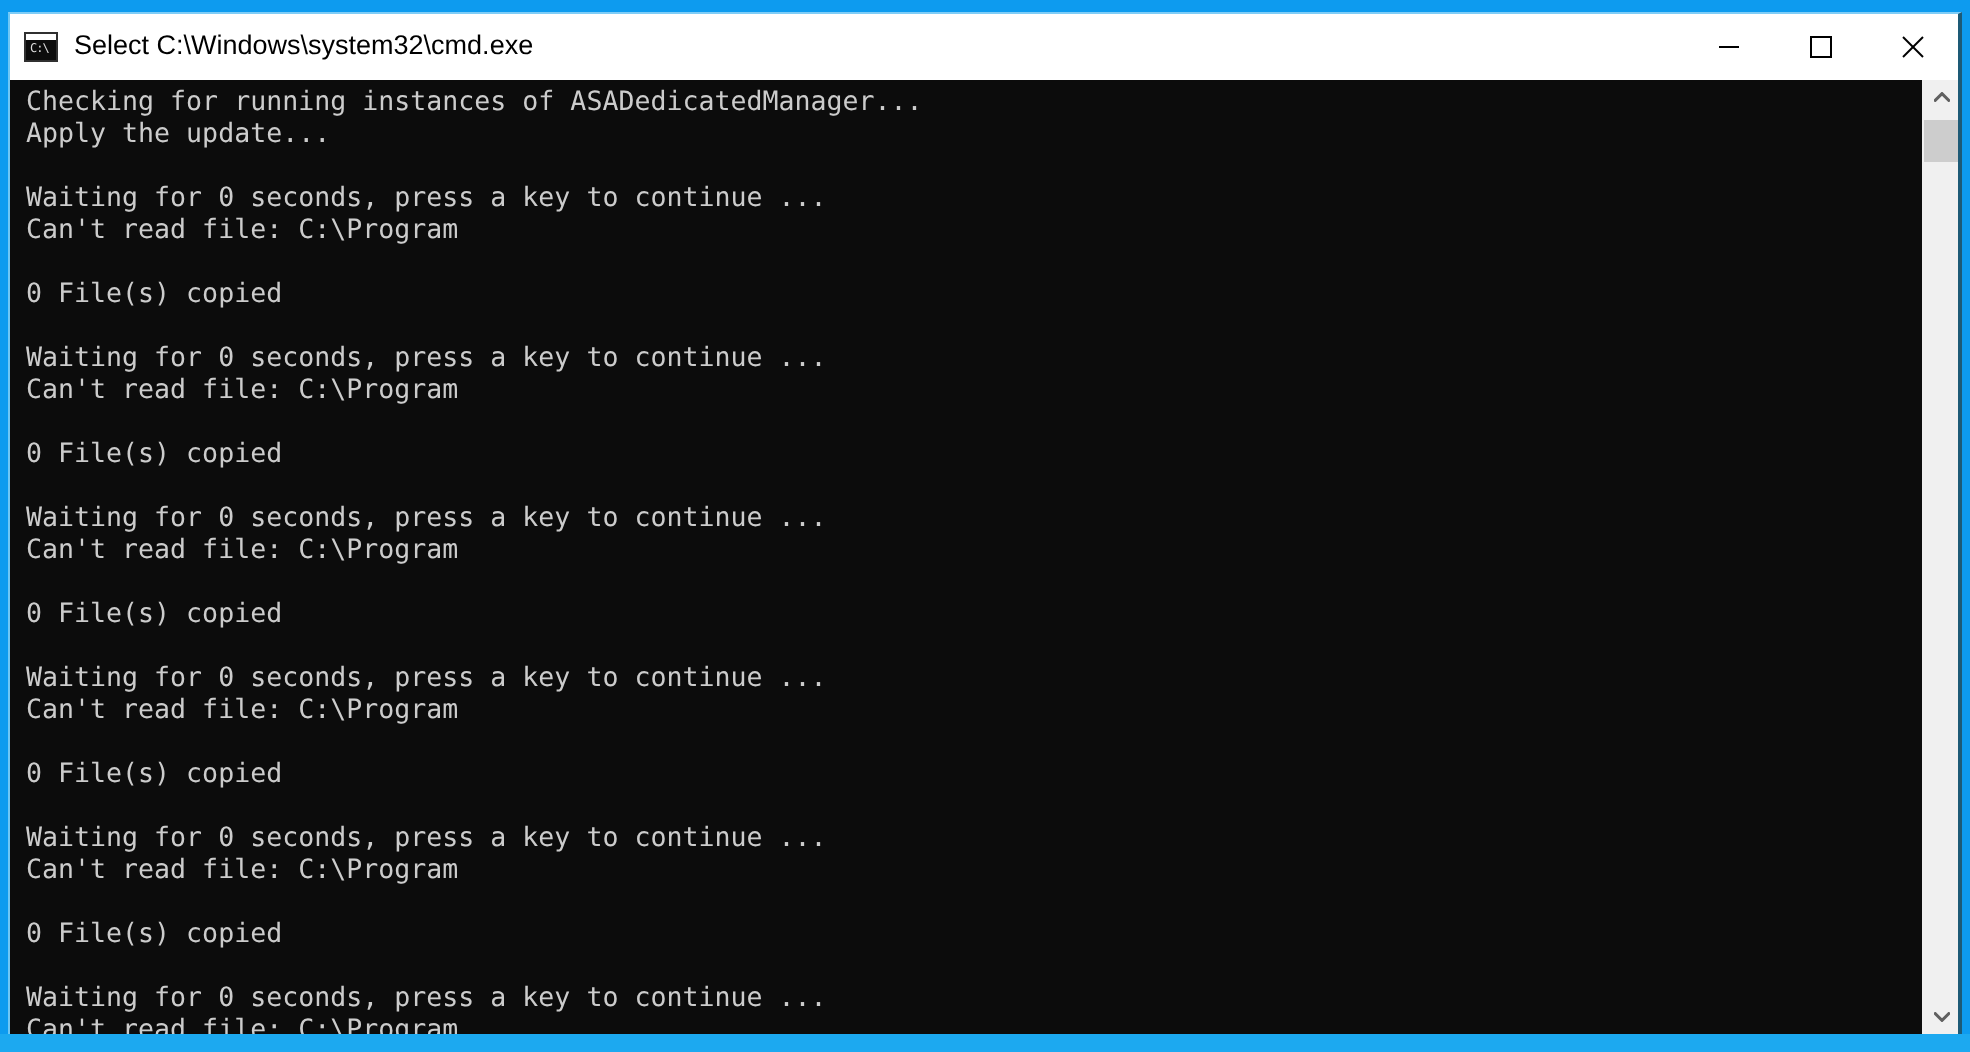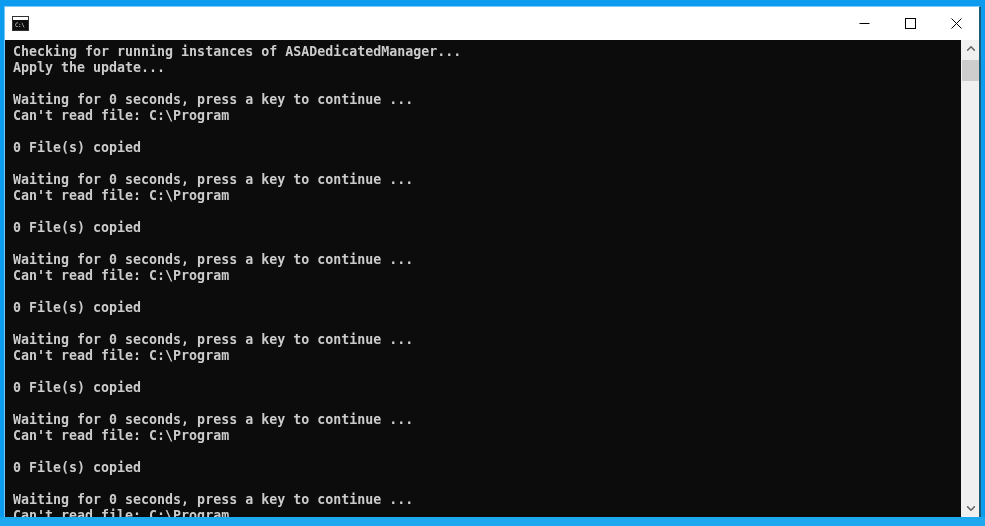--- a/index.html
+++ b/index.html
@@ -121,21 +121,20 @@
   #console-text {
     flex: 1 1 auto;
     padding: 4px 0 0 8px;
     font-family: "DejaVu Sans Mono", monospace;
     font-size: 13.3px;
     line-height: 16px;
     color: #cccccc;
     white-space: pre;
     overflow: hidden;
     letter-spacing: 0px;
-    font-weight: bold;
   }
   #console-text .line {
     height: 16px;
     white-space: pre;
   }
 
   
   #scrollbar {
     width: 17px;
     min-width: 17px;
@@ -187,20 +186,21 @@
 
   <div id="cmd-window">
 
     <div id="title-bar" style="background: rgb(255, 255, 255);">
 
       <div id="title-left">
         <div id="cmd-icon">
           <div class="icon-strip"></div>
           <div class="icon-prompt">C:\</div>
         </div>
+        <span id="title-text" style="color: rgb(0, 0, 0);">Select C:\Windows\system32\cmd.exe</span>
       </div>
 
       <div id="window-controls">
 
         <div class="win-btn" id="btn-minimize">
           <svg width="11" height="11" viewBox="0 0 11 11">
             <line x1="0.5" y1="5.5" x2="10.5" y2="5.5" stroke="#000000" stroke-width="1"></line>
           </svg>
         </div>
 

